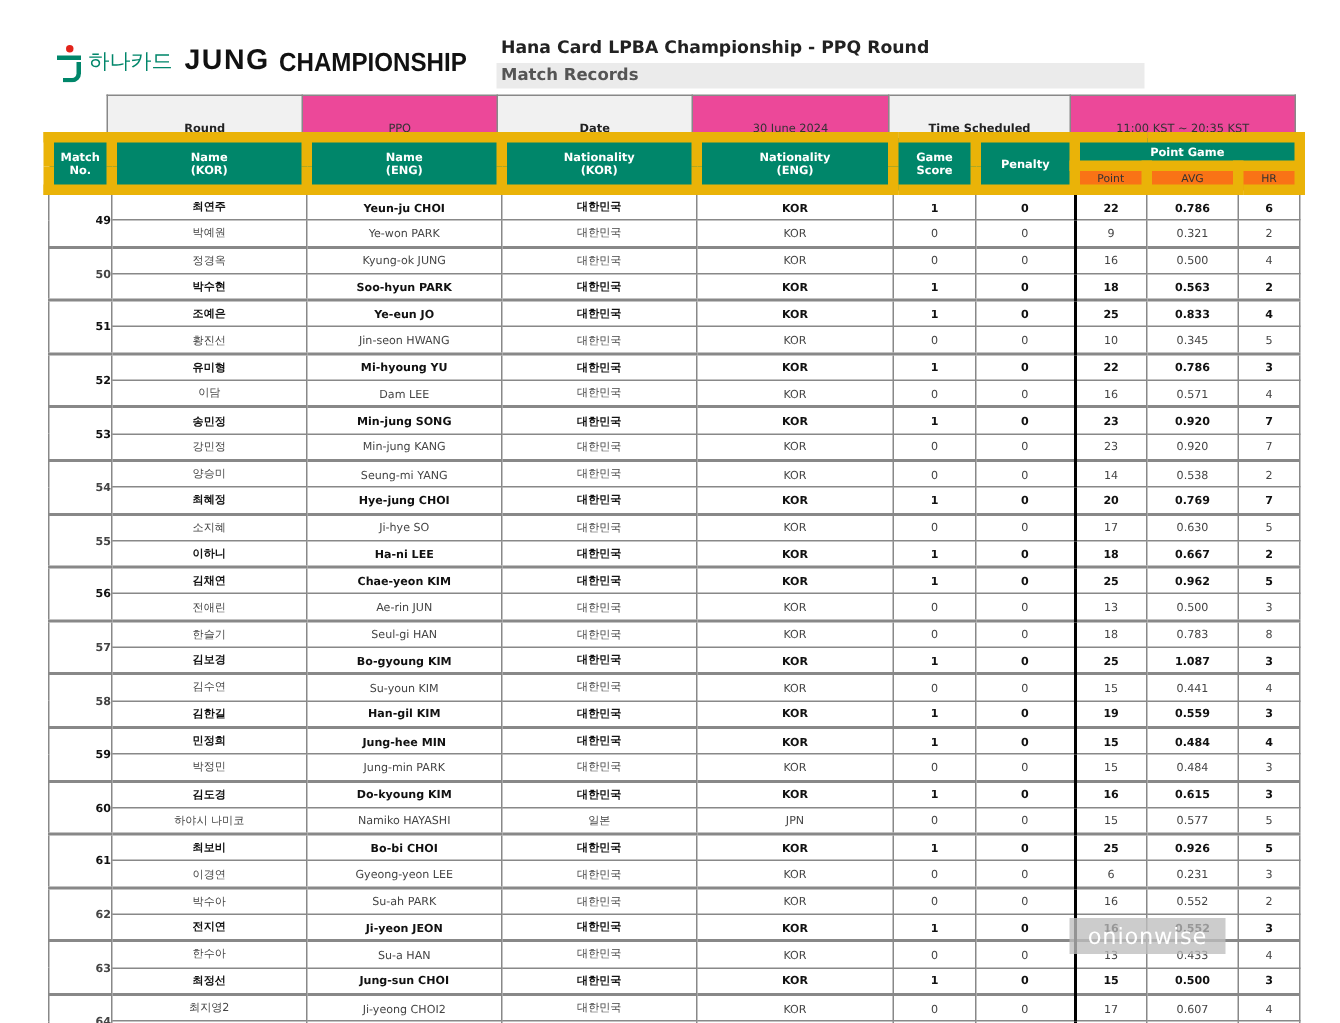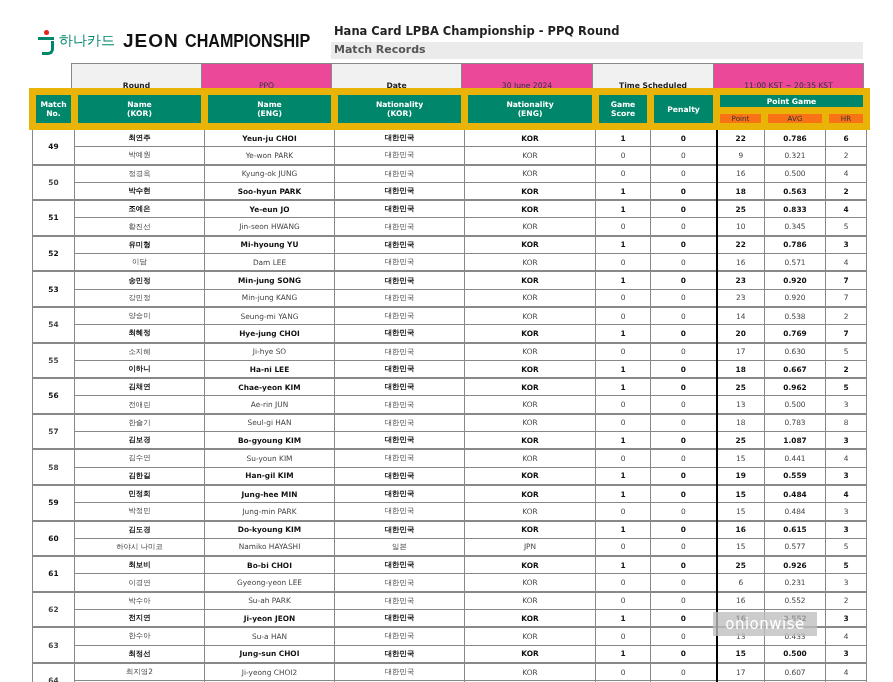--- a/index.html
+++ b/index.html
@@ -6,51 +6,51 @@
   body { width:893px; height:682px; position:relative; overflow:hidden; font-family:"DejaVu Sans", sans-serif; color:#222; }
   .logo { position:absolute; left:36px; top:28px; height:26px; display:flex; align-items:center; }
   .logo-mark { width:20px; height:24px; position:relative; margin-right:3px; }
   .logo-mark .dot { position:absolute; left:8px; top:1px; width:5px; height:5px; border-radius:50%; background:#e2231a; }
   .logo-mark .bar { position:absolute; left:2px; top:8px; width:16px; height:3px; background:#00866a; }
   .logo-mark .stem { position:absolute; left:6px; top:12px; width:9px; height:11px; border:3px solid #00866a; border-top:none; border-left:none; border-radius:0 0 6px 0; }
   .logo-kr { font-family:"DejaVu Sans", sans-serif; color:#00866a; font-size:14px; font-weight:normal; letter-spacing:0px; margin-right:8px; }
   .logo-lpba { font-family:"Liberation Sans", sans-serif; font-weight:bold; font-size:19px; color:#111; letter-spacing:1px; margin-right:6px; }
   .logo-champ { font-family:"Liberation Sans", sans-serif; font-weight:bold; font-size:17.5px; color:#111; transform:scaleX(0.92); transform-origin:left center; }
   .doc-title { position:absolute; left:334px; top:24px; font-family:"DejaVu Sans", sans-serif; font-weight:bold; font-size:11.5px; color:#222; }
-  .subtitle-bar { position:absolute; left:331px; top:42px; width:532px; height:17px; background:#ebebeb; }
+  .subtitle-bar { position:absolute; left:331px; top:42px; width:432px; height:17px; background:#ebebeb; }
   .subtitle { position:absolute; left:3px; top:1px; font-weight:bold; font-size:11px; color:#555; }
 
   table { border-collapse:collapse; position:absolute; table-layout:fixed; }
   .info { left:71px; top:63px; width:792px; }
   .info td { height:18px; border:1px solid #888; font-size:7.6px; text-align:center; padding:12px; }
   .info td.lbl { background:#f1f1f1; font-weight:bold; color:#222; }
   .info td.val { background:#ec4899; color:#333; }
 
   .records { left:29px; top:88px; width:834px; }
   .records th { background:#00866a; color:#fff; font-size:7.6px; font-weight:bold; border:7px solid #eab308; padding:0; line-height:9px; height:12px; }
   .records th.sub { background:#f97316; color:#333; font-weight:normal; height:9px; font-size:7.2px; line-height:8px; }
   .records td { border:1px solid #888; font-size:7.4px; text-align:center; padding:0; height:16.3px; color:#444; }
   .records tr.win td { font-weight:bold; color:#111; }
-  .records td.match { color:#444; font-weight:bold; }
+  .records td.match { color:#444; font-weight:bold;text-align:right; }
   .records td.pt, .records th.pt { border-left:2px solid #000;margin-top:39px; }
   .records tbody tr.first td { border-top:2px solid #888; }
 
   .watermark { position:absolute; left:713px; top:612px; width:104px; height:24px; background:rgba(190,190,190,0.78); color:#fff; font-size:15px; font-family:"DejaVu Sans", sans-serif; display:flex; align-items:center; justify-content:center; letter-spacing:0.5px; }
 </style>
 </head>
 <body>
 
 <div class="logo">
   <div class="logo-mark">
     <div class="dot"></div>
       <div class="bar"></div>
       <div class="stem"></div>
   </div>
   <span class="logo-kr">하나카드</span>
-  <span class="logo-lpba">JEON</span>
+  <span class="logo-lpba">JUNG</span>
   <span class="logo-champ">CHAMPIONSHIP</span>
 </div>
 
 <div class="doc-title">Hana Card LPBA Championship - PPQ Round</div>
 <div class="subtitle-bar">
   <span class="subtitle">Match Records</span>
 </div>
 
 <table class="info">
   <colgroup>

